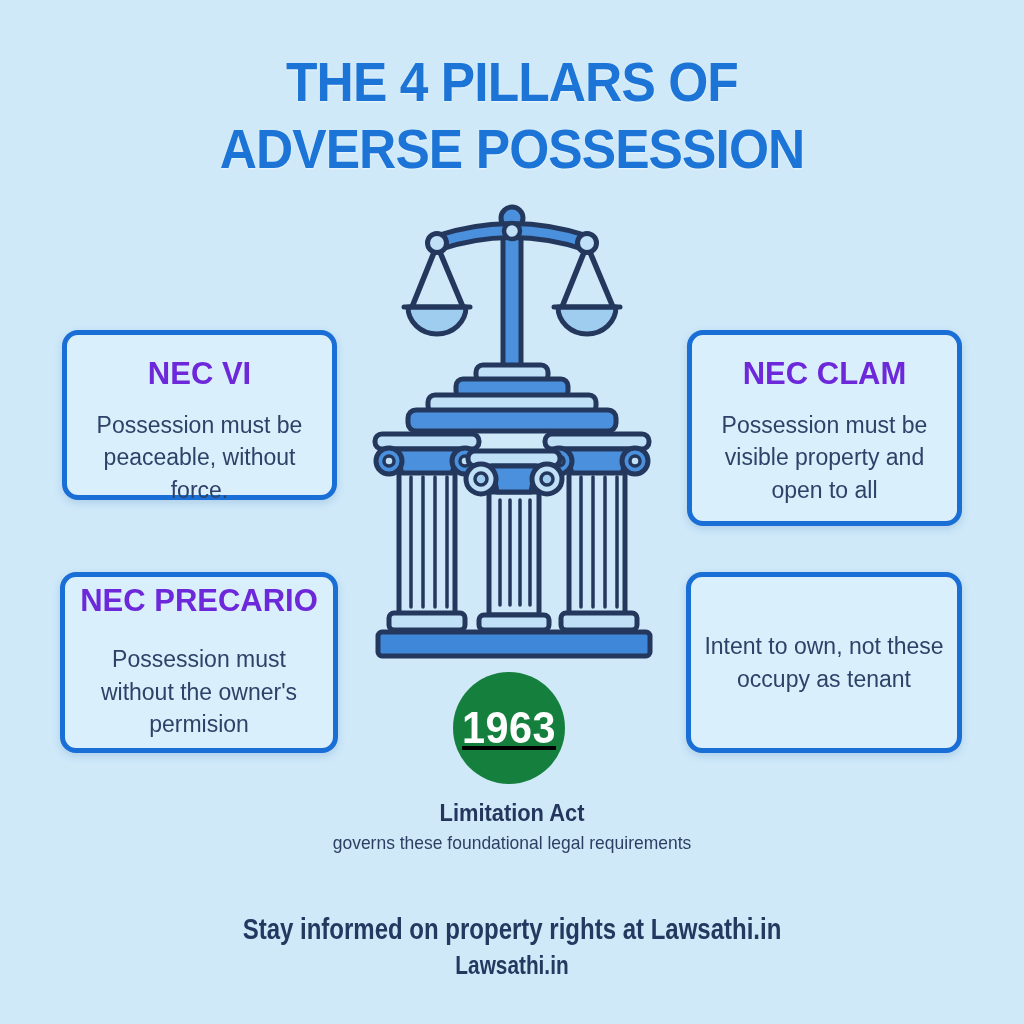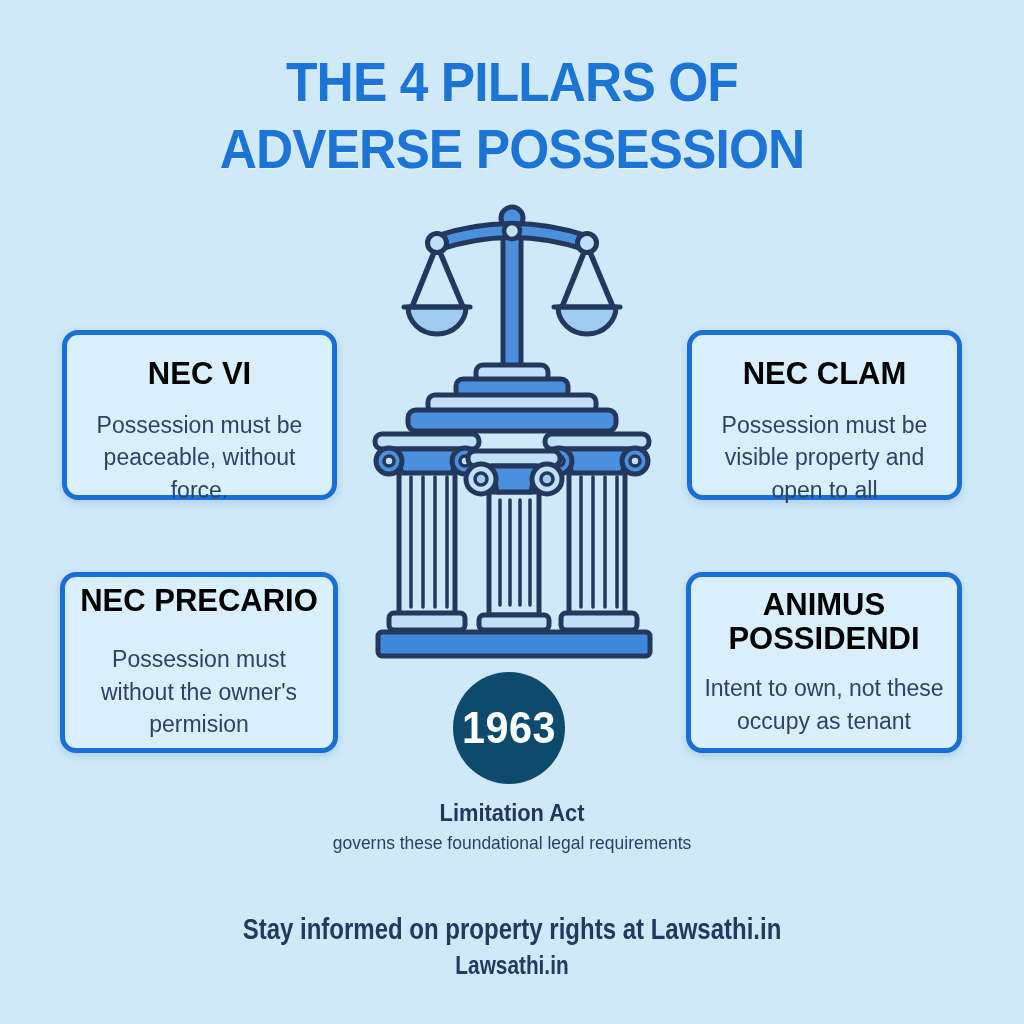--- a/index.html
+++ b/index.html
@@ -13,29 +13,29 @@
          text-shadow:0 1px 2px rgba(255,255,255,0.55);}
   .title span{display:block;}
 
   .illus{position:absolute;left:362px;top:195px;width:300px;height:470px;}
 
   .card{position:absolute;box-sizing:border-box;border:5px solid #1a6fd6;
         border-radius:16px;background:#daeffc;display:flex;flex-direction:column;
         align-items:center;text-align:center;
         box-shadow:0 3px 8px rgba(30,90,160,0.18);}
   .card-tl{left:62px;top:330px;width:275px;height:170px;padding-top:22px;gap:17px;}
-  .card-tr{left:687px;top:330px;width:275px;height:170px;padding-top:22px;gap:17px;}
+  .card-tr{left:687px;top:330px;width:275px;height:196px;padding-top:22px;gap:17px;}
   .card-bl{left:60px;top:572px;width:278px;height:181px;justify-content:center;gap:24px;}
   .card-br{left:686px;top:572px;width:276px;height:181px;justify-content:center;gap:15px;}
-  .card-h{font-weight:bold;font-size:31px;line-height:1.12;color:#000000;padding:0 10px;}
+  .card-h{font-weight:bold;font-size:31px;line-height:1.12;color:#6d28d9;padding:0 10px;}
   .card-b{font-size:23px;line-height:1.42;color:#2e4268;padding:0 10px;}
 
   .badge{position:absolute;left:453px;top:672px;width:112px;height:112px;
-         border-radius:50%;background:#0c4a6e;display:flex;align-items:center;
-         justify-content:center;}
+         border-radius:50%;background:#15803d;display:flex;align-items:center;
+         justify-content:center;text-decoration:underline;}
   .badge span{color:#ffffff;font-weight:bold;font-size:45px;letter-spacing:0.5px;
               transform:scaleX(0.92);}
 
   .act-title{position:absolute;top:800px;left:0;width:100%;text-align:center;
              font-weight:bold;font-size:23px;color:#25365c;transform:scaleX(0.95);}
   .act-sub{position:absolute;top:832px;left:0;width:100%;text-align:center;
            font-size:19px;color:#2c3f63;transform:scaleX(0.92);}
 
   .footer1{position:absolute;top:912px;left:0;width:100%;text-align:center;
            font-weight:bold;font-size:30px;color:#24395f;transform:scaleX(0.8);}
@@ -122,21 +122,20 @@
     <div class="card-h">NEC CLAM</div>
     <div class="card-b">Possession must be visible property and open to all</div>
   </div>
 
   <div class="card card-bl">
     <div class="card-h">NEC PRECARIO</div>
     <div class="card-b">Possession must without the owner's permision</div>
   </div>
 
   <div class="card card-br">
-    <div class="card-h">ANIMUS POSSIDENDI</div>
     <div class="card-b">Intent to own, not these occupy as tenant</div>
   </div>
 
   <div class="badge">
     <span>1963</span>
   </div>
 
   <div class="act-title">Limitation Act</div>
   <div class="act-sub">governs these foundational legal requirements</div>
 

